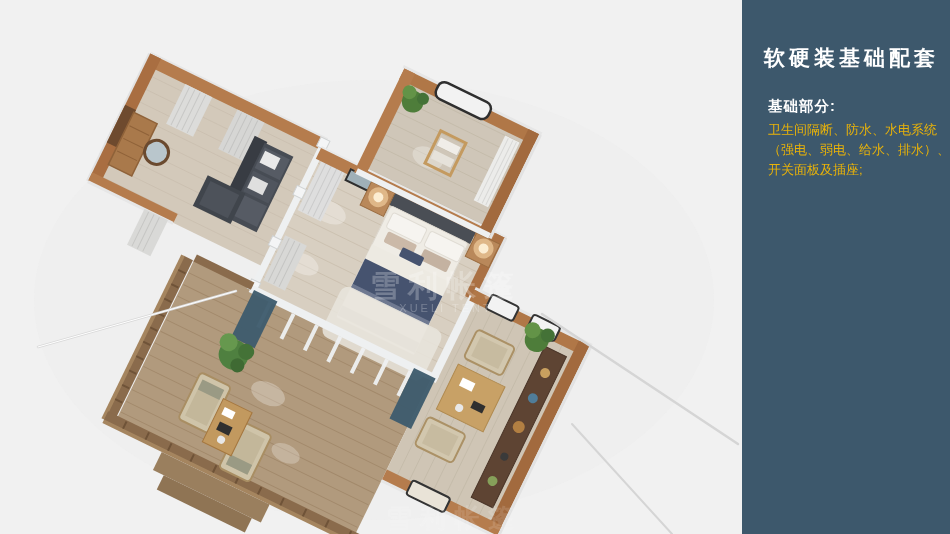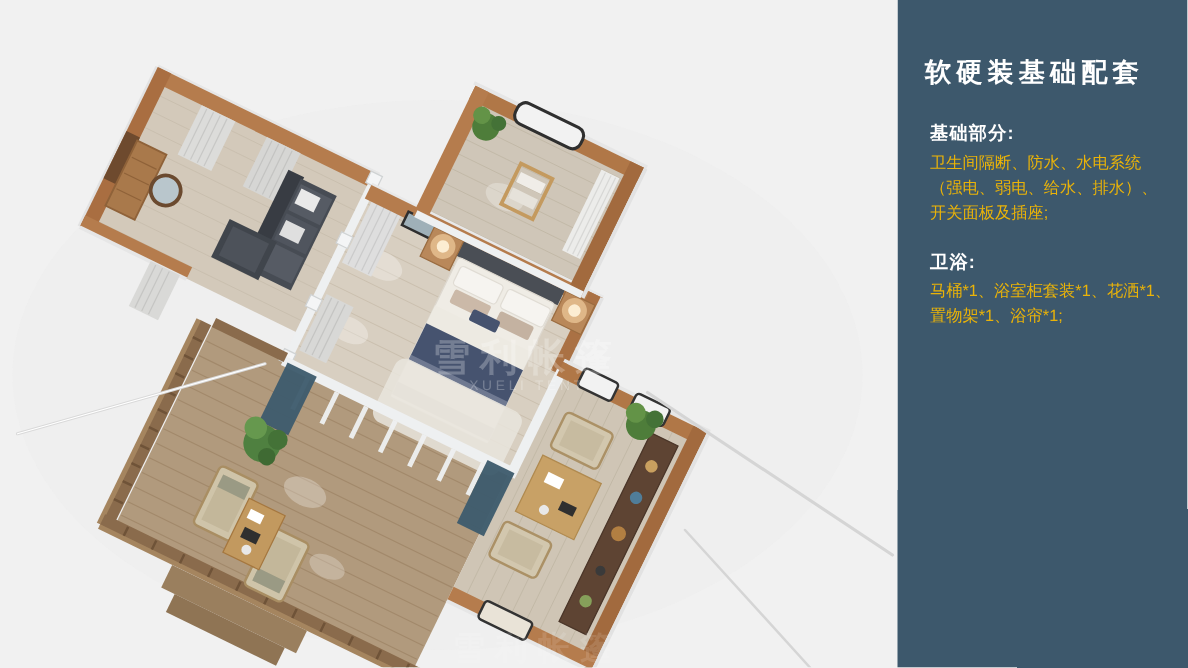--- a/index.html
+++ b/index.html
@@ -2,21 +2,21 @@
 <html><head>
 <meta charset="utf-8">
 <style>
   html,body{margin:0;padding:0;}
   body{
     width:950px;height:534px;overflow:hidden;display:flex;
     font-family:"Liberation Sans","DejaVu Sans",sans-serif;
     background:#f1f1f1;
   }
   .render-area{
-    position:relative;width:718px;height:392px;background:#f1f1f1;flex:0 0 auto;
+    position:relative;width:718px;height:392px;background:#f1f1f1;flex:0 0 auto;padding-left:24px;
   }
   .render-area svg{display:block;width:718px;height:534px;}
   .panel{
     width:232px;height:534px;flex:0 0 auto;box-sizing:border-box;
     background:#3d586c;color:#ffffff;
     padding:44px 13px 0 22px;
   }
   .panel h1{
     font-size:21px;font-weight:bold;letter-spacing:4px;
     margin:0 0 25px 0;white-space:nowrap;
@@ -285,18 +285,14 @@
 
   <section class="sec">
     <h2>基础部分:</h2>
     <p>卫生间隔断、防水、水电系统（强电、弱电、给水、排水）、开关面板及插座;</p>
   </section>
 
   <section class="sec">
   </section>
 
 
-  <section class="sec">
-    <h2>卫浴:</h2>
-    <p>马桶*1、浴室柜套装*1、花洒*1、置物架*1、浴帘*1;</p>
-  </section>
 
 </aside>
 
 </body></html>

